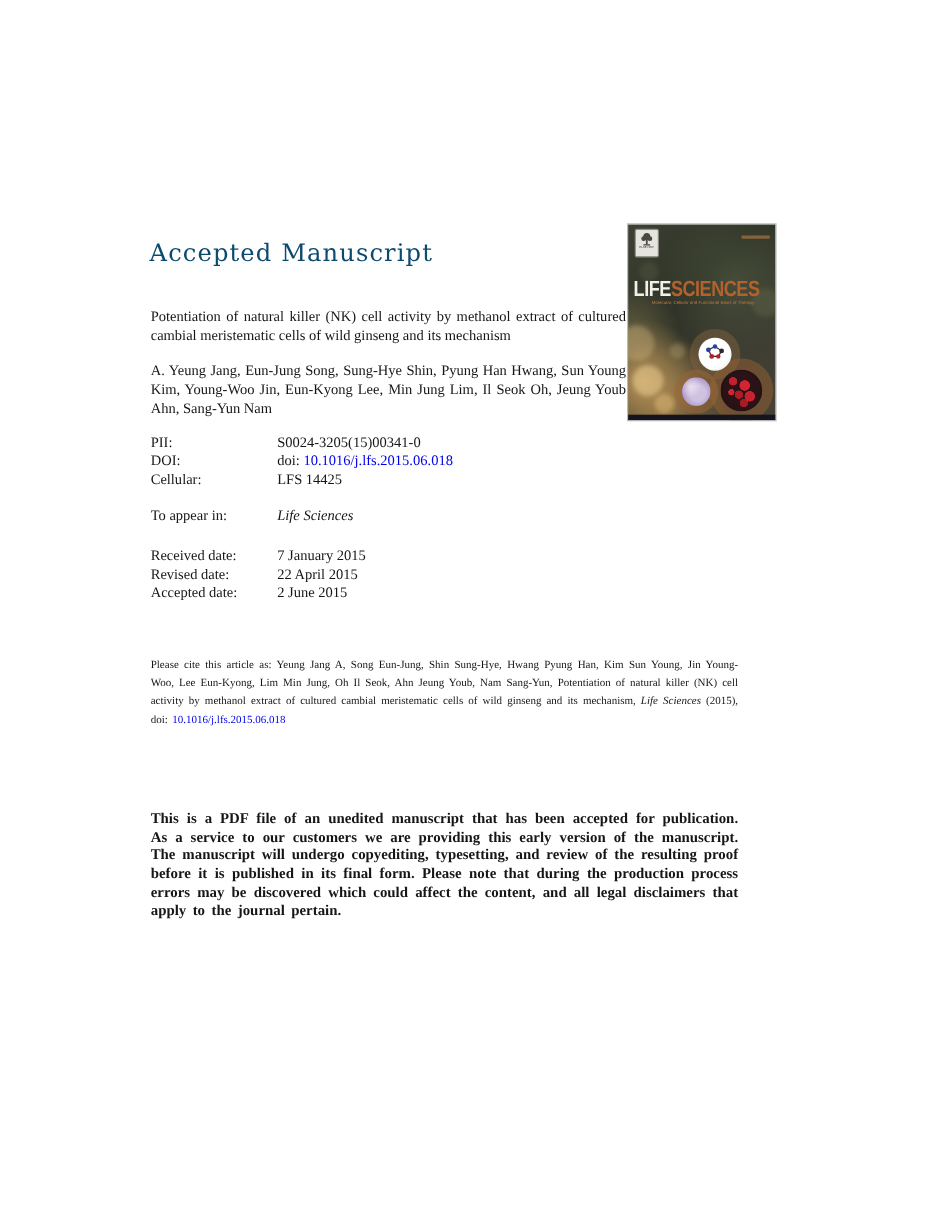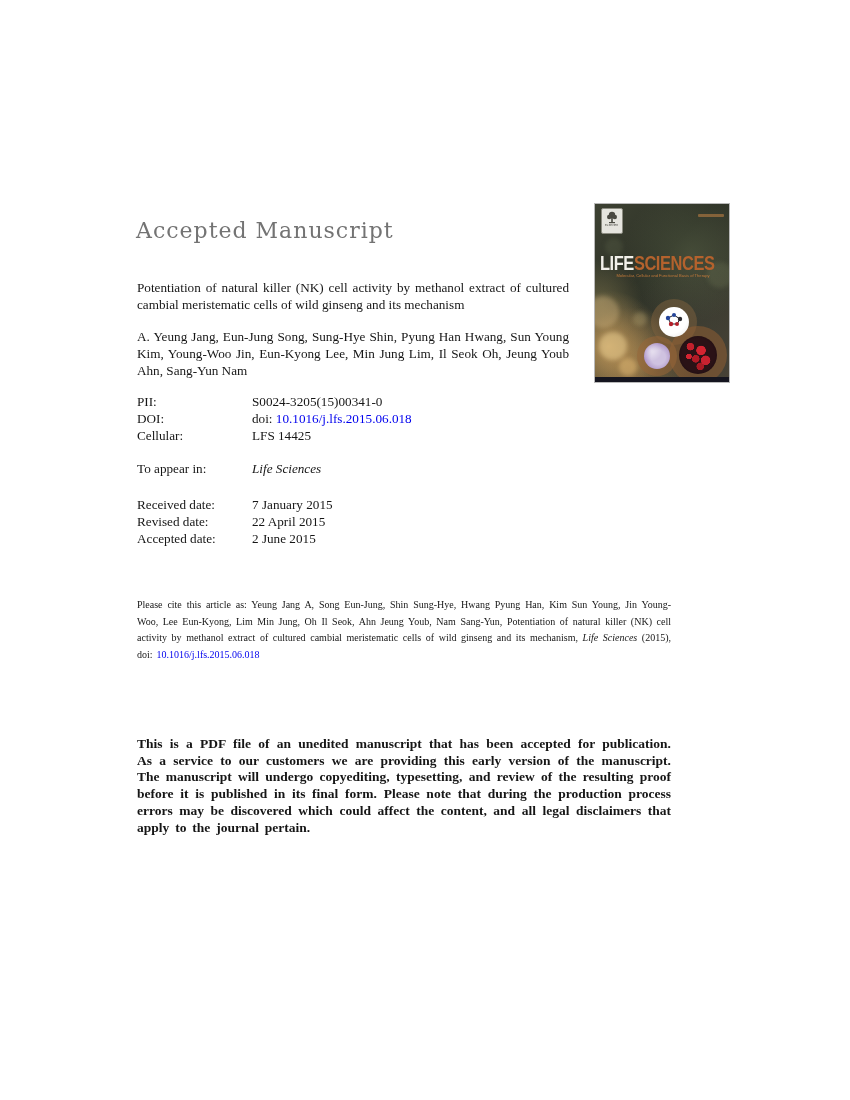--- a/index.html
+++ b/index.html
@@ -6,21 +6,21 @@
   body{
     width:850px;height:1100px;position:relative;background:#ffffff;
     font-family:"Liberation Serif", serif;color:#161616;overflow:hidden;
   }
   .abs{position:absolute;}
 
   
   #heading{
     left:136px;top:218px;
     font-family:"DejaVu Serif", serif;font-weight:400;
-    font-size:22px;letter-spacing:1px;color:#737373;
+    font-size:22px;letter-spacing:1px;color:#0c4a6e;
   }
 
   
   #article-title{
     left:137px;top:279px;width:432px;
     font-size:13.2px;line-height:17px;text-align:justify;
   }
   #author-list{
     left:137px;top:328px;width:432px;
     font-size:13.2px;line-height:17.2px;text-align:justify;
@@ -41,21 +41,21 @@
     left:137px;top:597px;width:534px;
     font-size:10px;line-height:16.6px;text-align:justify;word-spacing:1.5px;
   }
   #disclaimer{
     left:137px;top:736px;width:534px;
     font-size:13.5px;line-height:16.7px;text-align:justify;word-spacing:2.5px;font-weight:bold;
   }
 
   
   #cover{
-    left:594px;top:203px;width:136px;height:180px;
+    left:570px;top:203px;width:136px;height:180px;
     border:1px solid #b9b9b9;box-sizing:border-box;overflow:hidden;
     background:
       radial-gradient(circle at 10% 80%, rgba(216,170,100,0.75), rgba(216,170,100,0) 30%),
       radial-gradient(circle at 28% 92%, rgba(190,140,75,0.55), rgba(190,140,75,0) 32%),
       radial-gradient(circle at 4% 55%, rgba(150,135,85,0.45), rgba(150,135,85,0) 26%),
       radial-gradient(circle at 72% 28%, rgba(88,98,70,0.5), rgba(88,98,70,0) 42%),
       radial-gradient(circle at 88% 78%, rgba(66,64,54,0.6), rgba(60,58,48,0) 48%),
       linear-gradient(135deg, #3d4132 0%, #2e3227 38%, #383a2e 68%, #4a4336 100%);
   }
   .bokeh{position:absolute;border-radius:50%;filter:blur(2px);}

